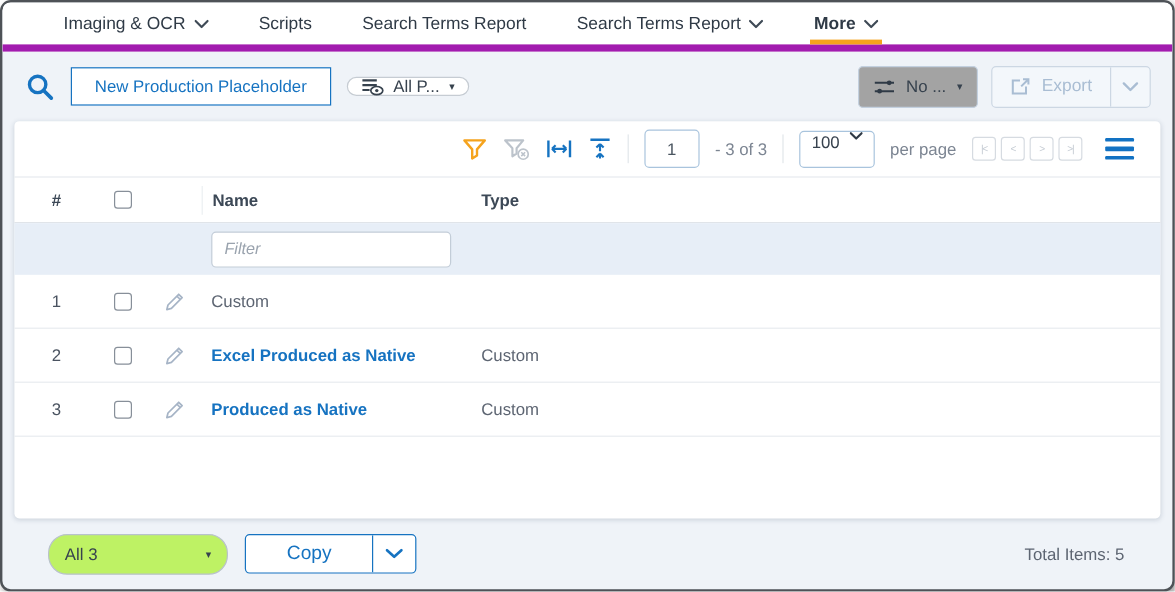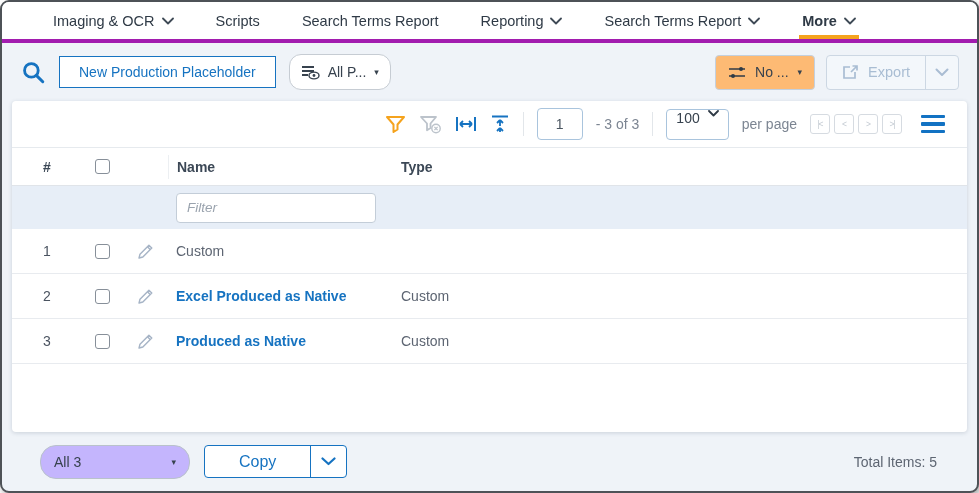--- a/index.html
+++ b/index.html
@@ -9,21 +9,21 @@
   .window {
     width:979px; height:493px;
     border:2px solid #4e5257; border-radius:9px;
     overflow:hidden; background:#eff3f8;
     box-shadow:2px 3px 6px rgba(0,0,0,.35);
     display:flex; flex-direction:column;
   }
 
   
   .tabbar {
-    height:41px; background:#fff; border-bottom:4px solid #a21caf;
+    height:41px; background:#fff; border-bottom:6px solid #a21caf;
     display:flex; align-items:stretch; padding-left:30px; flex:0 0 auto;
   }
   .tab {
     display:flex; align-items:center; gap:7px; padding:0 21px;
     color:#2f3a46; font-size:14.5px; cursor:pointer; position:relative; white-space:nowrap;
   }
   .tab.active { font-weight:700; }
   .tab.active::after {
     content:""; position:absolute; left:18px; right:18px; bottom:0;
     height:4px; background:#f5a31d;
@@ -32,27 +32,27 @@
   .chev path { fill:none; stroke:#3f4a56; stroke-width:1.8; stroke-linecap:round; stroke-linejoin:round; }
 
   
   .toolbar { height:58px; display:flex; align-items:center; padding:0 18px; gap:13px; flex:0 0 auto; }
   .search-btn { display:flex; align-items:center; cursor:pointer; }
   .btn-primary-outline {
     height:32px; padding:0 19px; background:#fff; border:1px solid #1673c1;
     border-radius:0; color:#1673c1; font-size:14px; display:flex; align-items:center; cursor:pointer;
   }
   .btn-outline {
-    height:36px; padding:0 11px; background:#fff; border:1px solid #c6ccd3;
+    height:16px; padding:0 11px; background:#fff; border:1px solid #c6ccd3;
     border-radius:12px; color:#37424e; font-size:14px; display:flex; align-items:center; gap:8px; cursor:pointer;
   }
   .caret { font-size:9px; color:#37424e; }
   .toolbar-right { margin-left:auto; display:flex; align-items:center; gap:11px; }
   .dd-columns {
-    height:35px; padding:0 12px; background:#fdba74; border:1px solid #c3d0df;
+    height:35px; padding:0 12px; background:#a3a3a3; border:1px solid #c3d0df;
     border-radius:4px; display:flex; align-items:center; gap:9px; cursor:pointer; color:#37424e;
   }
   .split-btn-disabled {
     height:35px; display:flex; align-items:stretch; border:1px solid #ccd7e3;
     border-radius:4px; background:#f3f7fb; color:#a9bdd3; overflow:hidden;
   }
   .split-btn-disabled .main { display:flex; align-items:center; gap:9px; padding:0 15px; font-size:14.5px; }
   .split-btn-disabled .arrow { display:flex; align-items:center; padding:0 9px; border-left:1px solid #ccd7e3; }
 
   
@@ -116,21 +116,21 @@
 
   .trow { height:45px; display:flex; align-items:center; border-bottom:1px solid #e8ebef; flex:0 0 auto; }
   .trow .cell-num { color:#4a5360; }
   .row-link { color:#1673c1; font-weight:700; text-decoration:none; cursor:pointer; }
   .type-text { color:#5d6572; }
   .grid-fill { flex:1; }
 
   
   .bottom-bar { flex:1; display:flex; align-items:center; padding:0 40px 0 38px; gap:14px; }
   .scope-select {
-    width:150px; height:33px; background:#c4b5fd; border:1px solid #b9c2cb; border-radius:16px;
+    width:150px; height:33px; background:#bef264; border:1px solid #b9c2cb; border-radius:16px;
     display:flex; align-items:center; justify-content:space-between; padding:16px 13px;
     color:#37424e; cursor:pointer;
   }
   .scope-select .caret { font-size:9px; }
   .split-btn-blue {
     height:33px; display:flex; align-items:stretch; border:1px solid #1673c1; border-radius:4px;
     background:#fff; overflow:hidden;
   }
   .split-btn-blue .main {
     display:flex; align-items:center; padding:0 34px; color:#1673c1; font-size:16px; cursor:pointer;
@@ -151,26 +151,20 @@
       <span>Imaging &amp; OCR</span>
       <svg class="chev" viewBox="0 0 12 8">
           <path d="M1 1.5 L6 6.5 L11 1.5"></path>
         </svg>
     </div>
     <div class="tab">
       <span>Scripts</span>
     </div>
     <div class="tab">
       <span>Search Terms Report</span>
-    </div>
-    <div class="tab">
-      <span>Reporting</span>
-      <svg class="chev" viewBox="0 0 12 8">
-          <path d="M1 1.5 L6 6.5 L11 1.5"></path>
-        </svg>
     </div>
     <div class="tab">
       <span>Search Terms Report</span>
       <svg class="chev" viewBox="0 0 12 8">
           <path d="M1 1.5 L6 6.5 L11 1.5"></path>
         </svg>
     </div>
     <div class="tab active">
       <span>More</span>
       <svg class="chev" viewBox="0 0 12 8">

